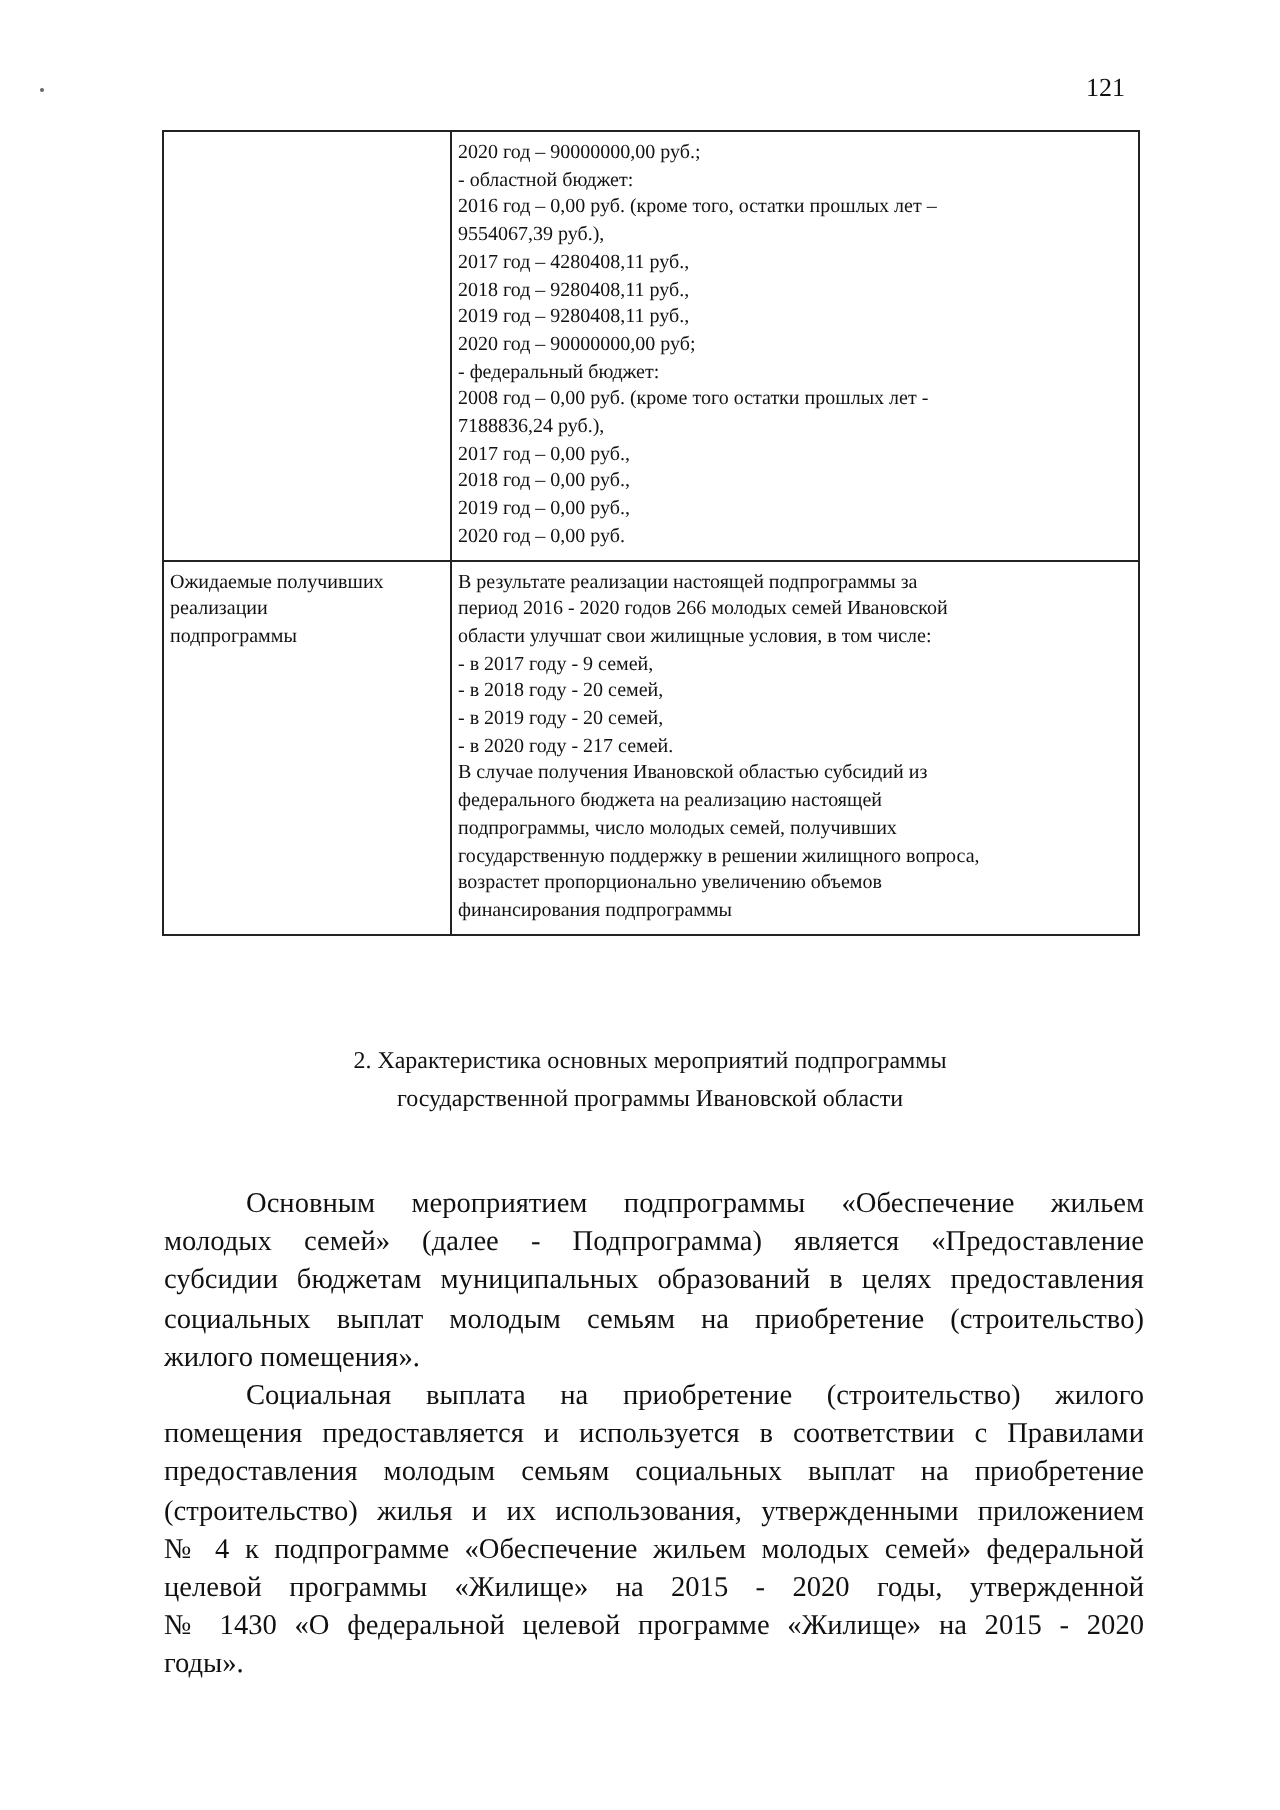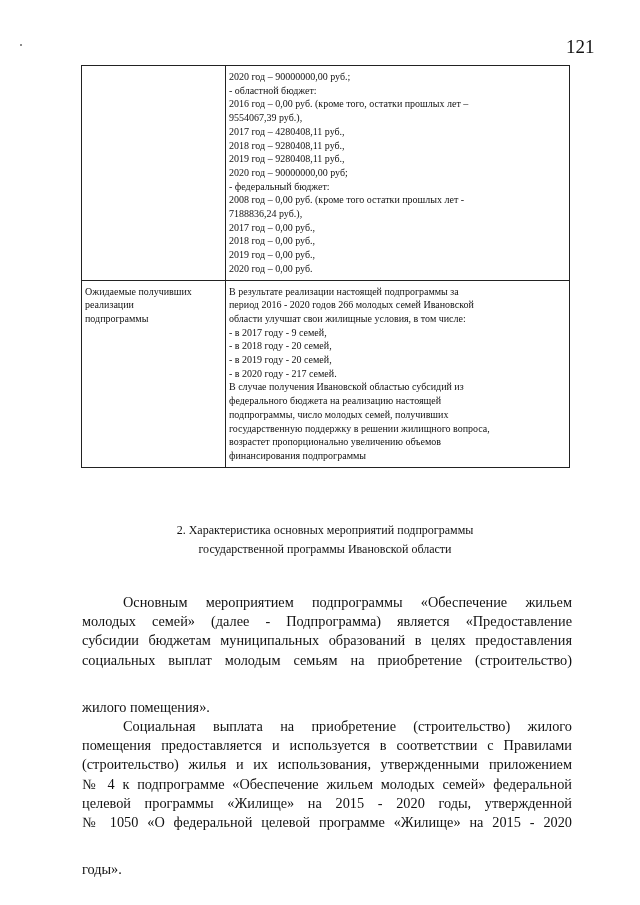--- a/index.html
+++ b/index.html
@@ -1,22 +1,22 @@
 <!DOCTYPE html>
 <html><head>
 <meta charset="utf-8">
 <style>
   html, body { margin: 0; padding: 0; background: #ffffff; }
   body {
     width: 640px; height: 905px; position: relative; overflow: hidden;
     font-family: "Liberation Serif", "DejaVu Serif", serif; color: #111;
   }
   .page-number {
-    position: absolute; top: 36px; left: 566px;
-    font-size: 19px;
+    position: absolute; top: 36px; left: 543px;
+    font-size: 13px;
     text-align: center;
   }
   .scan-dot { position: absolute; left: 20px; top: 44px; width: 2px; height: 2px; background: #666; border-radius: 1px; }
   table.prog {
     position: absolute; left: 81px; top: 65px; width: 489px;
     border-collapse: collapse; font-size: 10px; line-height: 13.7px;
   }
   table.prog td {
     border: 1px solid #222; vertical-align: top; padding: 4px 3px 4px 3px;
   }
@@ -25,21 +25,21 @@
   .section-title {
     position: absolute; left: 80px; width: 490px; top: 521px;
     text-align: center; font-size: 12px; line-height: 19px;
   }
   .paragraphs {
     position: absolute; left: 82px; width: 490px; top: 593px;
     font-size: 14.3px; line-height: 19.2px; text-align: justify;
   }
   .paragraphs p { margin: 0; text-indent: 41px; }
   .tline { display: block; text-align-last: justify; }
-  .tline.last { text-align-last: left; margin-top: 28px; }
+  .tline.last { text-align-last: left; }
 </style>
 </head>
 <body>
 
 <div class="scan-dot"></div>
 
 <div class="page-number">121</div>
 
 <table class="prog">
   <tbody>
@@ -97,19 +97,20 @@
     <p style="text-indent: 0px;">
       <span class="tline" style="text-indent: 41px;">Основным мероприятием подпрограммы «Обеспечение жильем</span>
       <span class="tline">молодых семей» (далее - Подпрограмма) является «Предоставление</span>
       <span class="tline">субсидии бюджетам муниципальных образований в целях предоставления</span>
       <span class="tline">социальных выплат молодым семьям на приобретение (строительство)</span>
       <span class="tline last">жилого помещения».</span>
     </p>
     <p style="text-indent: 0px;">
       <span class="tline" style="text-indent: 41px;">Социальная выплата на приобретение (строительство) жилого</span>
       <span class="tline">помещения предоставляется и используется в соответствии с Правилами</span>
+      <span class="tline">предоставления молодым семьям социальных выплат на приобретение</span>
       <span class="tline">(строительство) жилья и их использования, утвержденными приложением</span>
       <span class="tline">№ 4 к подпрограмме «Обеспечение жильем молодых семей» федеральной</span>
       <span class="tline">целевой программы «Жилище» на 2015 - 2020 годы, утвержденной</span>
-      <span class="tline">№ 1050 «О федеральной целевой программе «Жилище» на 2015 - 2020</span>
+      <span class="tline">№ 1430 «О федеральной целевой программе «Жилище» на 2015 - 2020</span>
       <span class="tline last">годы».</span>
     </p>
   </div>
 
 </body></html>

